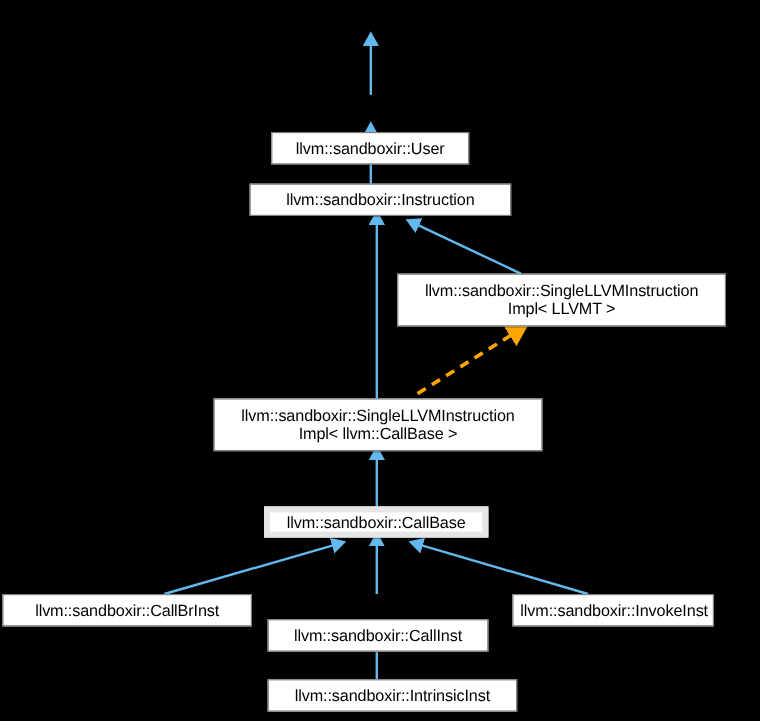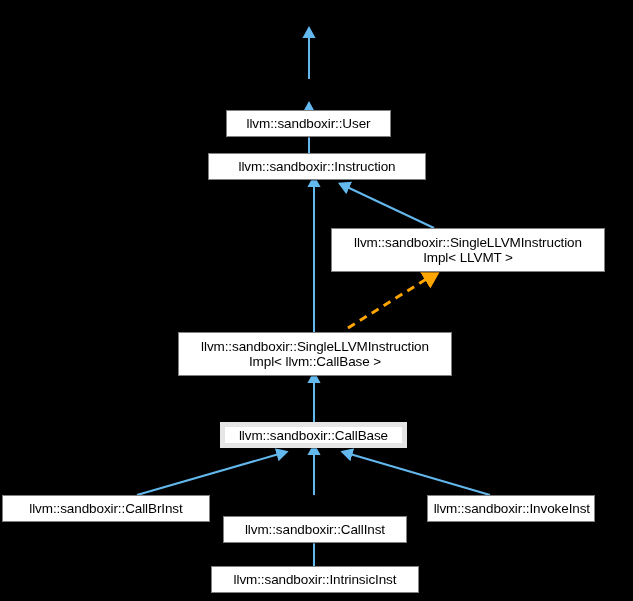--- a/index.html
+++ b/index.html
@@ -113,17 +113,17 @@
   </div>
 
   <div class="node" style="left:223px; top:495px; width:184px; height:27px;margin-top:21px;">
     <span class="node-label">llvm::sandboxir::CallInst</span>
   </div>
 
   <div class="node" style="left:427px; top:495px; width:168px; height:27px;text-align:right;">
     <span class="node-label">llvm::sandboxir::InvokeInst</span>
   </div>
 
-  <div class="node" style="left:211px; top:566px; width:208px; height:27px;">
+  <div class="node" style="left:223px; top:566px; width:208px; height:27px;">
     <span class="node-label">llvm::sandboxir::IntrinsicInst</span>
   </div>
 
 </div>
 
 </body></html>

